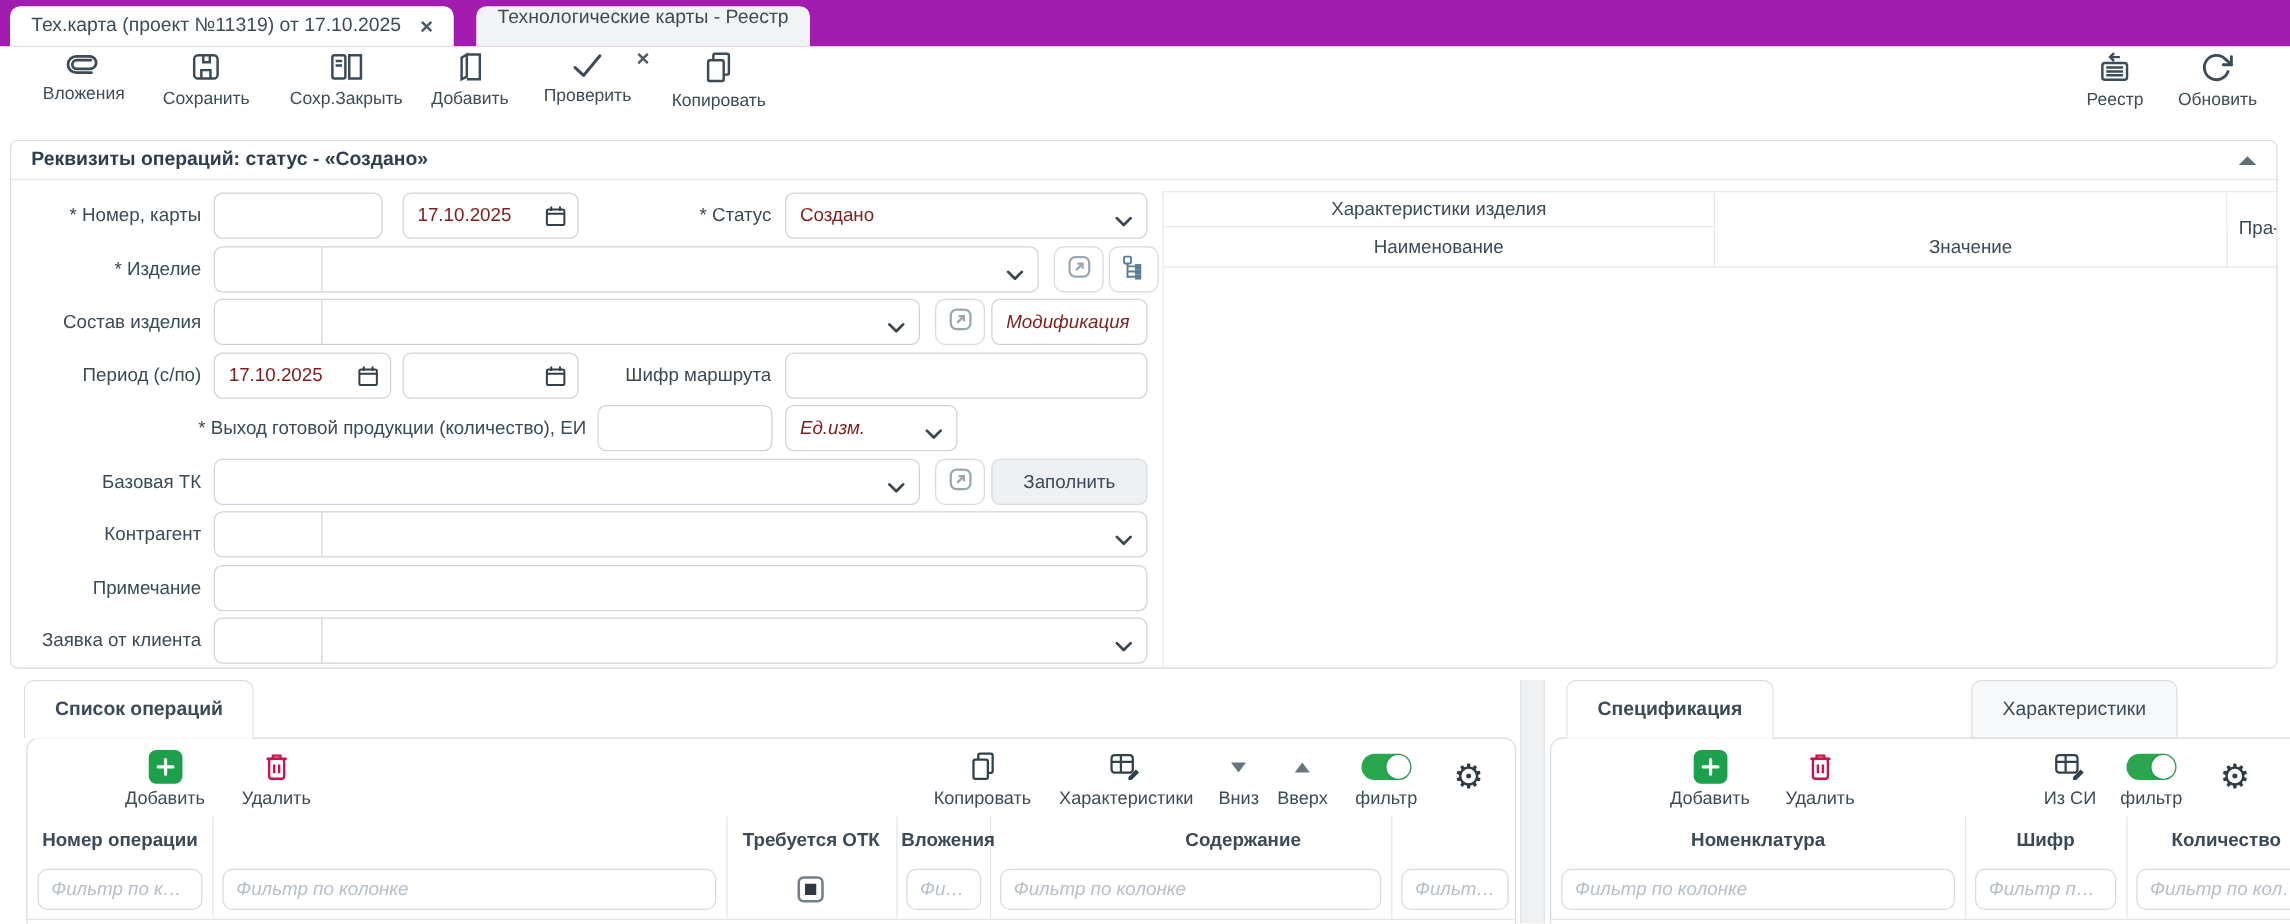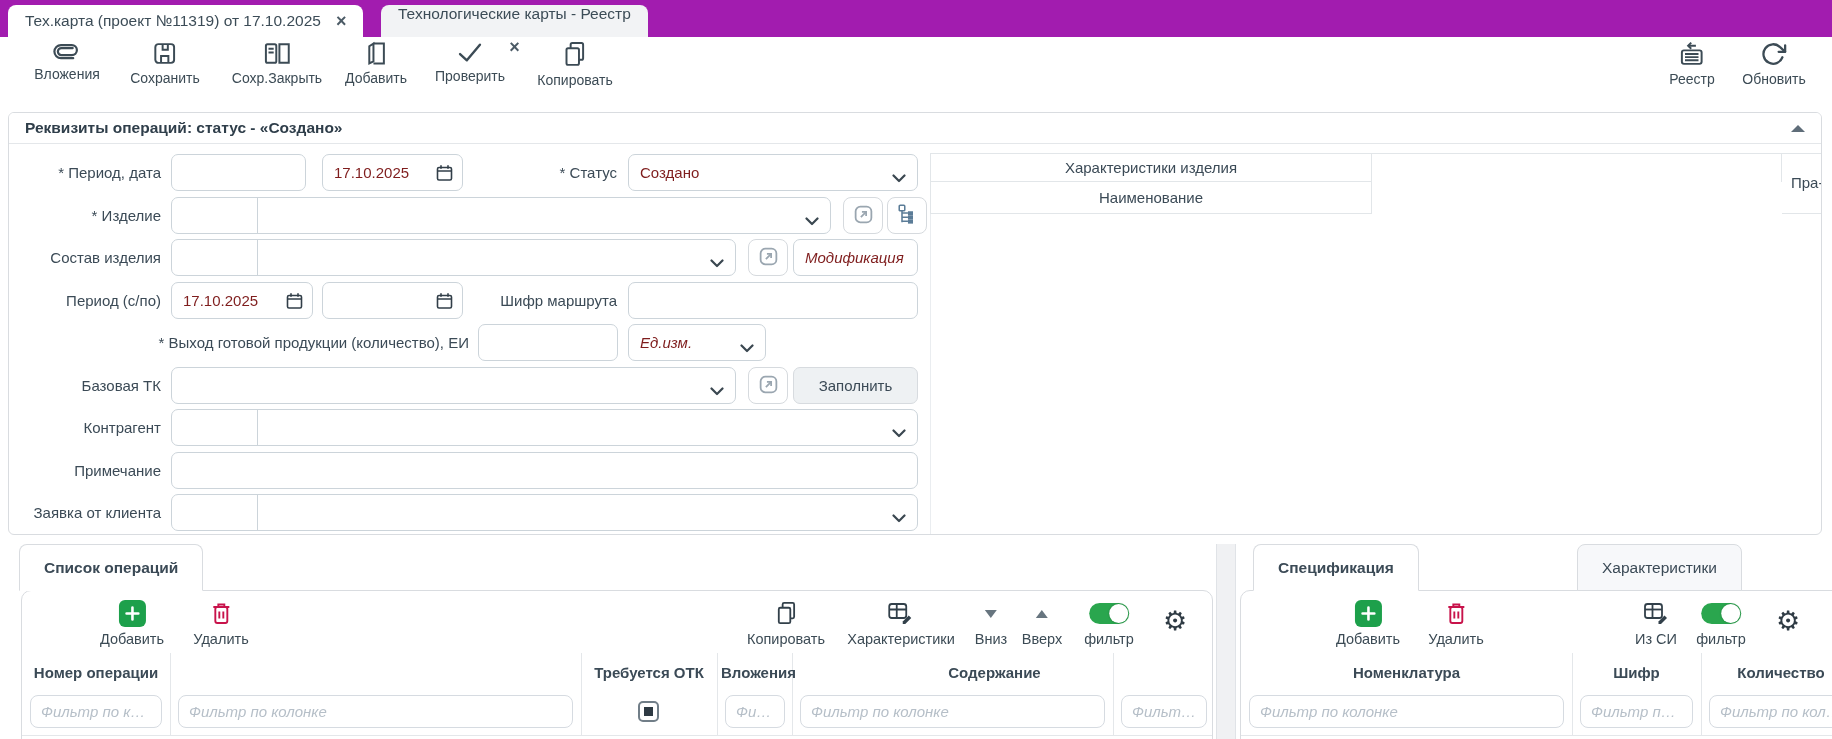--- a/index.html
+++ b/index.html
@@ -139,21 +139,21 @@
           <path d="M19.49 15a9 9 0 1 1-2.12-9.36L22 10"></path>
         </svg>
     </span>
     <span>Обновить</span>
   </div>
 
   <div class="req-panel">
     <div class="req-head">Реквизиты операций: статус - «Создано»</div>
     <div class="collapse-up"></div>
 
-    <div class="flabel" style="left:0;width:152px;top:41px;">* Период, дата</div>
+    <div class="flabel" style="left:0;width:152px;top:41px;">* Номер, карты</div>
     <div class="inp" style="left:162px;width:135px;top:41px;"></div>
     <div class="inp" style="left:313px;width:141px;top:41px;">
       <span class="val">17.10.2025</span>
       <span class="cal">
         <svg width="17" height="18" viewBox="0 0 17 18" fill="none" stroke="#323f49" stroke-width="1.6">
             <rect x="1.5" y="3.5" width="14" height="12.5" rx="1.5"></rect>
             <path d="M5 1.2v3.6M12 1.2v3.6M1.5 7h14"></path>
           </svg>
       </span>
     </div>
@@ -292,20 +292,21 @@
             <path d="M1.5 1.5L7 7l5.5-5.5"></path>
           </svg>
       </span>
     </div>
 
     <div style="position:absolute;left:921px;top:40px;width:940px;height:61px;border-top:1px solid #e2e6e9;border-left:1px solid #e2e6e9;box-sizing:border-box;">
       <div class="ct-cell" style="left:0;top:0;width:441px;height:28px;">Характеристики изделия</div>
       <div class="ct-cell" style="left:441px;top:0;width:410px;height:28px;border-bottom:none;"></div>
       <div class="ct-cell" style="left:851px;top:0;width:86px;height:60px;justify-content:flex-start;text-align:left;padding-left:9px;line-height:1.25;">Пра-вить</div>
       <div class="ct-cell" style="left:0;top:28px;width:441px;height:32px;">Наименование</div>
+      <div class="ct-cell" style="left:441px;top:28px;width:410px;height:32px;">Значение</div>
     </div>
     <div style="position:absolute;left:921px;top:101px;height:322px;width:0;border-left:1px solid #eaedf0;"></div>
   </div>
 
   <div class="btab active" style="left:19px;">
     <span>Список операций</span>
   </div>
   <div class="pbox" style="left:21px;width:1192px;">
     <div class="bbtn" style="left:110px;">
       <span class="ic">

